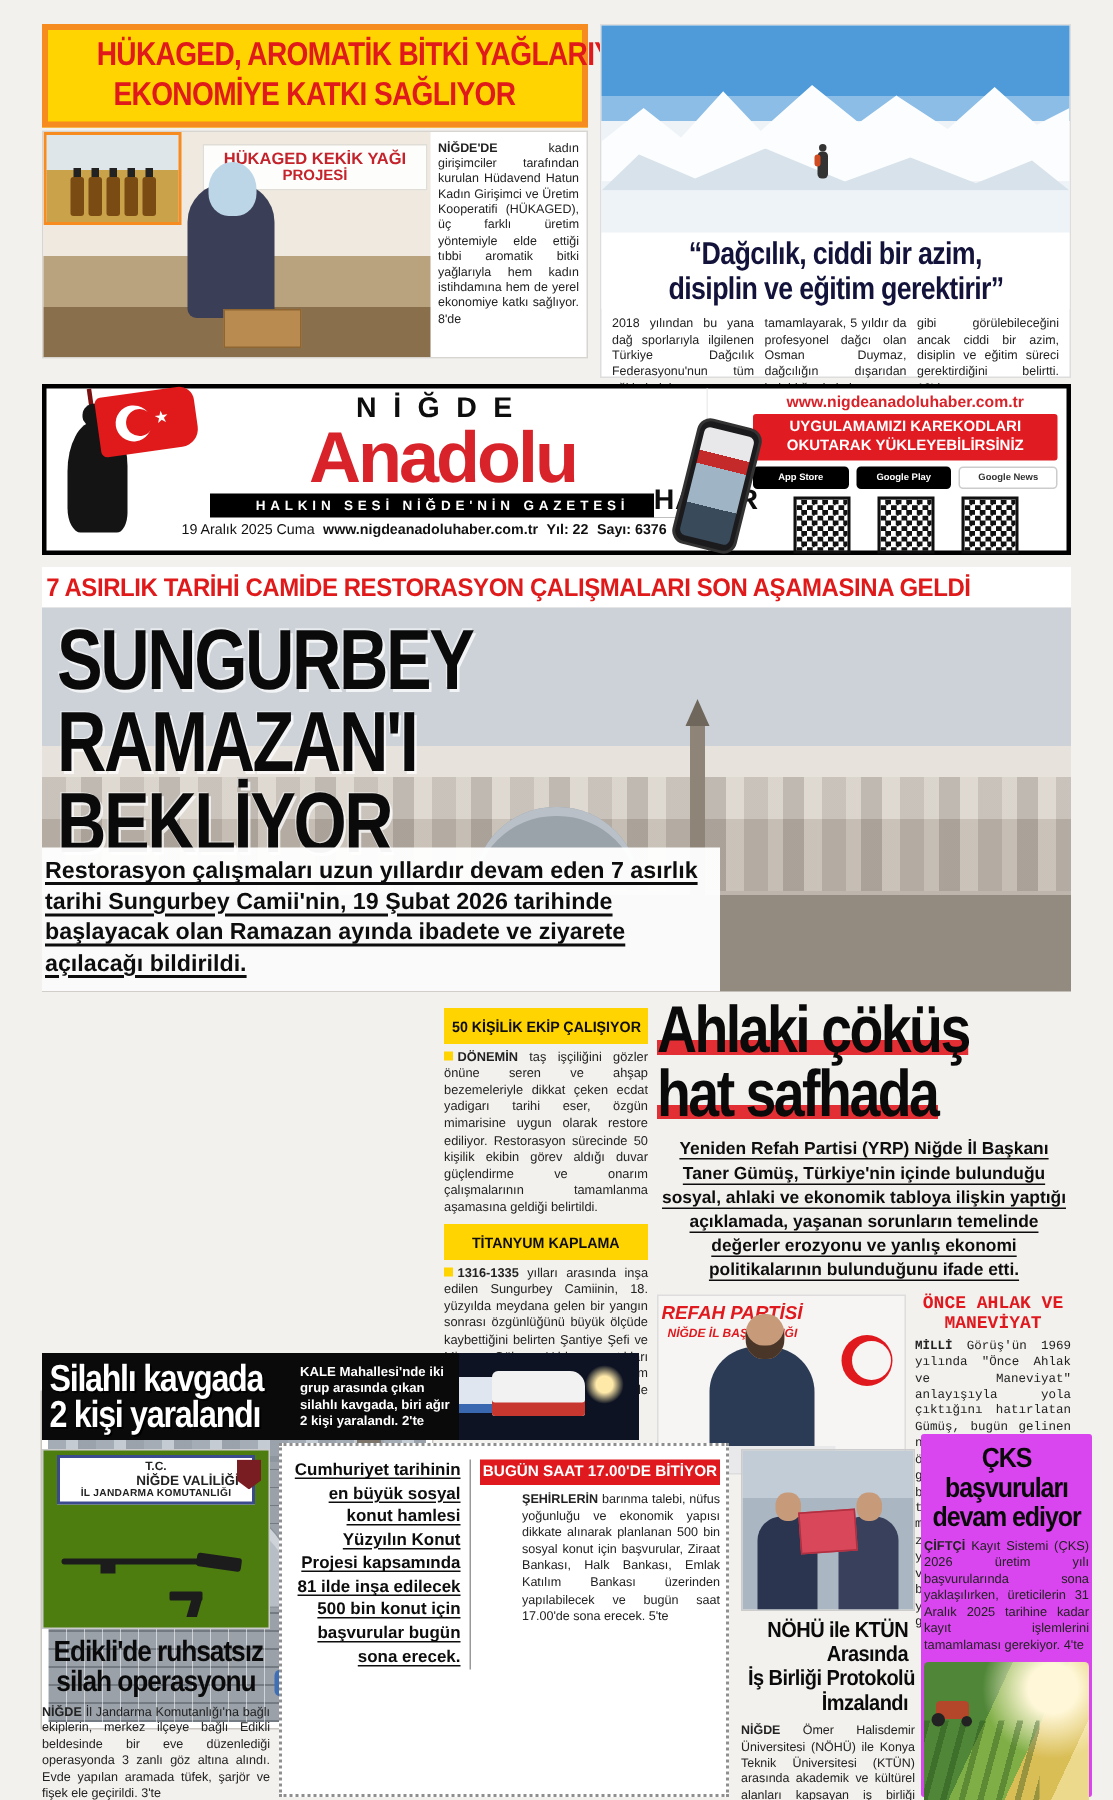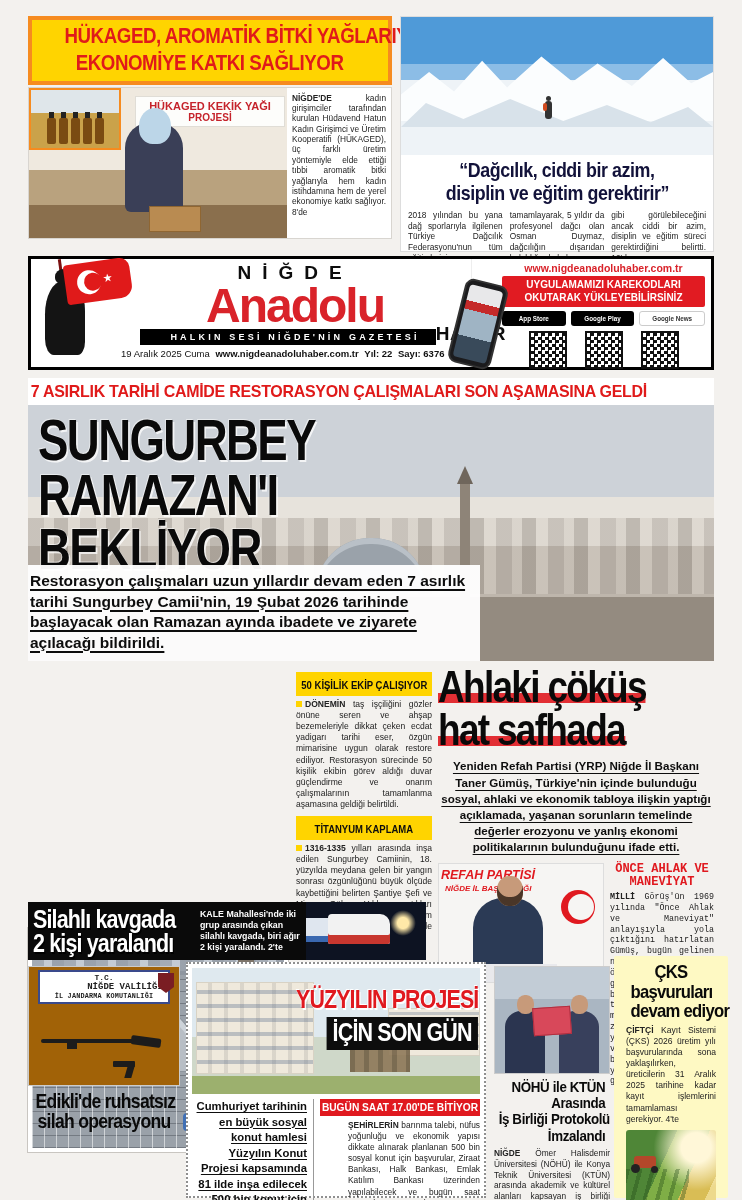--- a/index.html
+++ b/index.html
@@ -117,21 +117,21 @@
   .silahli-h { padding-left:5px; width:172px; flex:none; }
   .silahli-h .ln { display:block; font-weight:900; font-size:25px; line-height:.98; color:#fff; letter-spacing:-1px; transform:scaleX(.86); transform-origin:0 50%; white-space:nowrap; text-shadow:1.5px 1.5px 0 #000; }
   .silahli-brief { width:106px; flex:none; font-size:8.8px; font-weight:700; color:#fff; line-height:1.25; }
   .photo-ambulance { flex:1; height:100%; background:linear-gradient(180deg,#0d1322 0 100%); }
   .amb { position:absolute; left:22px; top:12px; width:62px; height:30px; background:#f2f2f2; border-radius:4px 10px 2px 2px; box-shadow:inset 0 -9px 0 #c8372f; }
   .amb2 { position:absolute; left:-8px; top:16px; width:34px; height:24px; background:#dfe6ef; border-radius:3px; box-shadow:inset 0 -6px 0 #3a68b0; }
   .amb-light { position:absolute; right:10px; top:8px; width:26px; height:26px; border-radius:50%; background:radial-gradient(circle,#ffe9a8 0 30%,transparent 70%); }
 
   
   .edikli { left:28px; top:966px; width:152px; }
-  .photo-jandarma { height:120px; background:#a16207; border:1px solid #ccc; padding-top:3px;font-family:Liberation Mono, monospace; }
+  .photo-jandarma { height:120px; background:#4d7c0f; border:1px solid #ccc; padding-top:3px; }
   .jsign { margin:0 auto; width:88%; border:2px solid #3a4a8c; background:#fff; text-align:center; padding:1px 0 2px; }
   .jsign .s1 { font-size:8px; font-weight:700; color:#222; }
   .jsign .s2 { font-size:9px; font-weight:800; color:#222;padding-left:42px; }
   .jsign .s3 { font-size:6.8px; font-weight:800; color:#222; letter-spacing:.2px; }
   .jbadge { position:absolute; right:5px; top:6px; width:16px; height:20px; background:#7a1d23; clip-path:polygon(0 0,100% 0,100% 70%,50% 100%,0 70%); }
   .rifle { position:absolute; left:12px; top:72px; width:118px; height:4px; background:#1c1c1c; border-radius:2px; }
   .rifle:before { content:""; position:absolute; right:-2px; top:-2px; width:30px; height:9px; background:#1c1c1c; border-radius:2px; transform:rotate(8deg); }
   .rifle:after { content:""; position:absolute; left:26px; top:2px; width:10px; height:8px; background:#1c1c1c; }
   .pistol { position:absolute; left:84px; top:94px; width:22px; height:6px; background:#1c1c1c; border-radius:1px; }
   .pistol:before { content:""; position:absolute; right:2px; top:5px; width:7px; height:12px; background:#1c1c1c; transform:skewX(-16deg); }
@@ -161,21 +161,21 @@
   .photo-protocol { height:108px; background:linear-gradient(180deg,#c2ccd6 0 30%,#aab6c2 30% 100%); border:1px solid #ccc; }
   .man { position:absolute; width:40px; height:62px; background:#2b3550; border-radius:16px 16px 0 0; bottom:0; }
   .man:before { content:""; position:absolute; left:12px; top:-16px; width:17px; height:19px; background:#c79a7a; border-radius:45%; }
   .man.m1 { left:10px; }
   .man.m2 { right:10px; background:#38405c; }
   .folder { position:absolute; left:38px; top:40px; width:38px; height:28px; background:#d8485a; border:1px solid #b02f40; transform:rotate(-4deg); }
   .nohu h3 { margin-top:5px; text-align:right; }
   .nohu h3 .ln { display:block; font-weight:900; font-size:14.5px; line-height:1.12; color:#0a0a0a; letter-spacing:-.4px; transform:scaleX(.92); transform-origin:50% 50%; white-space:nowrap; }
   .nohu p { margin-top:4px; font-size:8.3px; line-height:1.3; color:#222; }
 
-  .cks { left:614px; top:956px; width:114px; height:242px; background:#fef9c3; padding:6px 12px 5px; border-radius:2px; }
+  .cks { left:614px; top:956px; width:114px; height:242px; background:#d946ef; padding:6px 2px 5px; border-radius:2px; }
   .cks h3 { text-align:center; }
   .cks h3 .ln { display:block; font-weight:900; font-size:18.5px; line-height:1.06; color:#0a0a0a; letter-spacing:-.8px; transform:scaleX(.9); transform-origin:50% 50%; white-space:nowrap; }
   .cks p { margin-top:4px; font-size:8.55px; line-height:1.3; color:#222; }
   .photo-farm { margin-top:5px; height:98px; border-radius:3px; background:radial-gradient(circle at 78% 18%, #fff7d8 0 14%, transparent 40%), linear-gradient(115deg,#4f8637 0 38%,#7fae46 38% 62%,#d9bd55 62% 82%,#edd98c 82% 100%); }
   .farm-rows { position:absolute; left:0; bottom:0; width:70%; height:60%; background:repeating-linear-gradient(105deg,rgba(30,70,20,.35) 0 4px,transparent 4px 12px); }
   .tractor { position:absolute; left:8px; top:26px; width:22px; height:12px; background:#b4472a; border-radius:3px; }
   .tractor:before { content:""; position:absolute; left:-3px; bottom:-5px; width:9px; height:9px; border-radius:50%; background:#222; }
   .tractor:after { content:""; position:absolute; right:-2px; bottom:-5px; width:7px; height:7px; border-radius:50%; background:#222; }
 
   .lead { font-weight:800; }
@@ -345,36 +345,24 @@
         <div class="s3">İL JANDARMA KOMUTANLIĞI</div>
       </div>
       <div class="jbadge"></div>
       <div class="rifle"></div>
       <div class="pistol"></div>
     </div>
     <h3>
       <span class="ln c">Edikli'de ruhsatsız</span>
       <span class="ln c">silah operasyonu</span>
     </h3>
+    <p class="jtext"><b class="lead">NİĞDE</b> <span>İl Jandarma Komutanlığı'na bağlı ekiplerin, merkez ilçeye bağlı Edikli beldesinde bir eve düzenlediği operasyonda 3 zanlı göz altına alındı. Evde yapılan aramada tüfek, şarjör ve fişek ele geçirildi. 3'te</span></p>
   </section>
 
   <section class="abs yuzyil">
-    <div class="photo photo-housing">
-      <div class="bld b1"></div>
-      <div class="bld b2"></div>
-      <div class="ground"></div>
-      <div class="gazebo">
-          <div class="roof"></div>
-          <div class="base"></div>
-        </div>
-      <div class="yz-overlay">
-        <div><span class="yz-red">YÜZYILIN PROJESİ</span></div>
-        <div><span class="yz-black">İÇİN SON GÜN</span></div>
-      </div>
-    </div>
     <div class="yz-low">
       <div class="yz-deck">Cumhuriyet tarihinin en büyük sosyal konut hamlesi Yüzyılın Konut Projesi kapsamında 81 ilde inşa edilecek 500 bin konut için başvurular bugün sona erecek.</div>
       <div class="yz-right">
         <div class="yz-bar">BUGÜN SAAT 17.00'DE BİTİYOR</div>
         <p class="jtext"><b class="lead">ŞEHİRLERİN</b> <span>barınma talebi, nüfus yoğunluğu ve ekonomik yapısı dikkate alınarak planlanan 500 bin sosyal konut için başvurular, Ziraat Bankası, Halk Bankası, Emlak Katılım Bankası üzerinden yapılabilecek ve bugün saat 17.00'de sona erecek. 5'te</span></p>
       </div>
     </div>
   </section>
 
   <section class="abs nohu">

